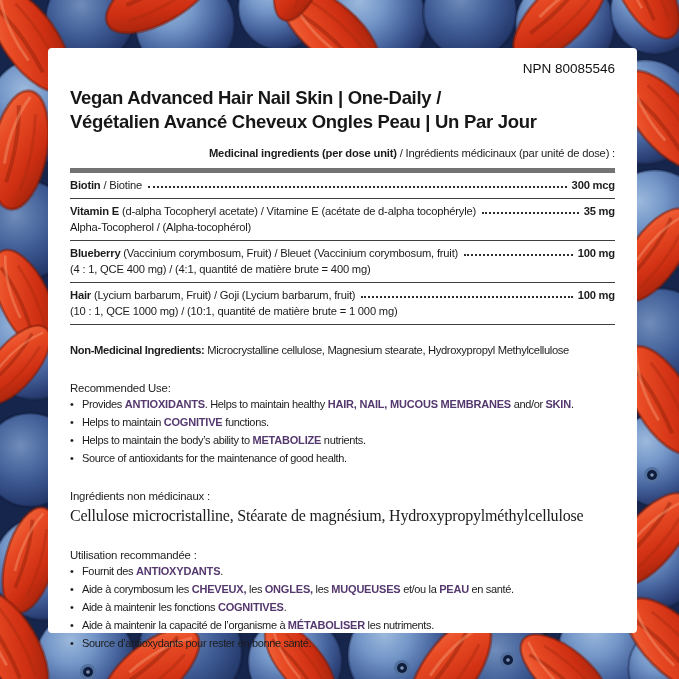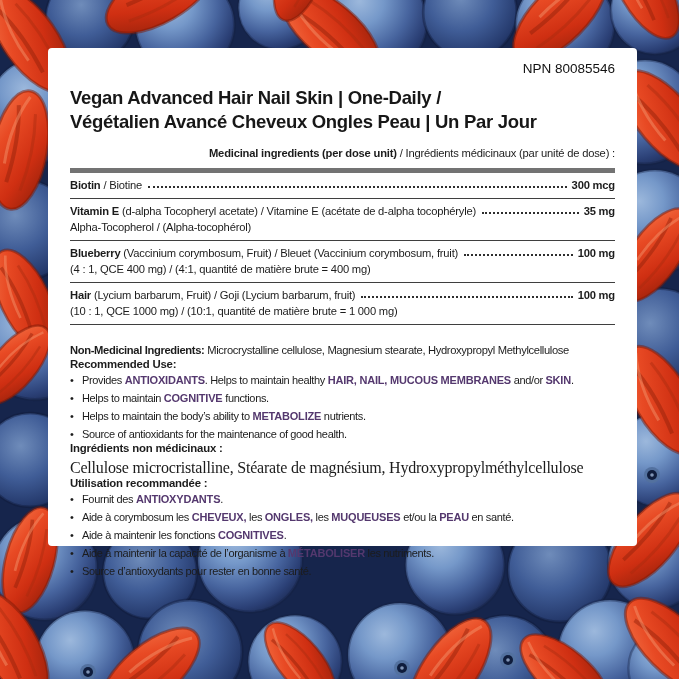--- a/index.html
+++ b/index.html
@@ -3,40 +3,40 @@
 <meta charset="utf-8">
 <style>
   html, body { margin:0; padding:0; }
   body {
     width:679px; height:679px; position:relative; overflow:hidden;
     font-family:"Liberation Sans", sans-serif; color:#1c1c1c;
     background:#16254c;
   }
   .bg { position:absolute; inset:0; z-index:0; }
   .panel {
-    position:absolute; left:48px; top:48px; width:589px; height:498px;
+    position:absolute; left:48px; top:48px; width:589px; height:585px;
     background:#ffffff; border-radius:4px; box-sizing:border-box;
     padding:13px 22px 0 22px; z-index:1;
   }
   .npn { text-align:right; font-size:13.5px; color:#111; }
   .title {
     margin-top:10px; font-size:18.5px; font-weight:700;
     letter-spacing:-0.3px; line-height:1.28; color:#171717;
   }
   .med-heading { margin-top:14px; font-size:11.2px; letter-spacing:-0.2px; white-space:nowrap;text-align:right; }
   .b { font-weight:700; }
   .ing-table { margin-top:9px; border-top:5px solid #737373; }
   .irow { border-bottom:1px solid #3f3f3f; padding:6px 0 7px 0; font-size:11.2px; letter-spacing:-0.2px; }
   .irow-main { display:flex; align-items:baseline; }
   .iname { white-space:nowrap; }
   .leader { flex:1; min-width:12px; border-bottom:2px dotted #2e2e2e; align-self:flex-end; margin:0 5px 3px 6px; }
   .iamt { white-space:nowrap;font-weight:bold; }
   .isub { margin-top:4px; }
   .para { margin-top:18px; font-size:11.2px; letter-spacing:-0.35px; line-height:1.3; white-space:nowrap; }
-  .sect-heading { margin-top:0; font-size:11.4px; font-weight:700; letter-spacing:-0.2px; }
+  .sect-heading { margin-top:24px; font-size:11.4px; font-weight:400; letter-spacing:-0.2px; }
   .fr-nm-text { margin-top:5px; font-size:16px; letter-spacing:-0.2px;font-family:Liberation Serif, serif; }
   ul.bullets { margin:1px 0 0 0; padding:0; list-style:none; }
   ul.bullets li { display:flex; margin-top:2px; font-size:11px; letter-spacing:-0.35px; line-height:16px; }
   .dot { flex:none; width:12px; font-size:11px; }
   .hl { color:#54386e; font-weight:700; letter-spacing:-0.2px; }
 </style>
 </head>
 <body>
 
 <div class="bg">

